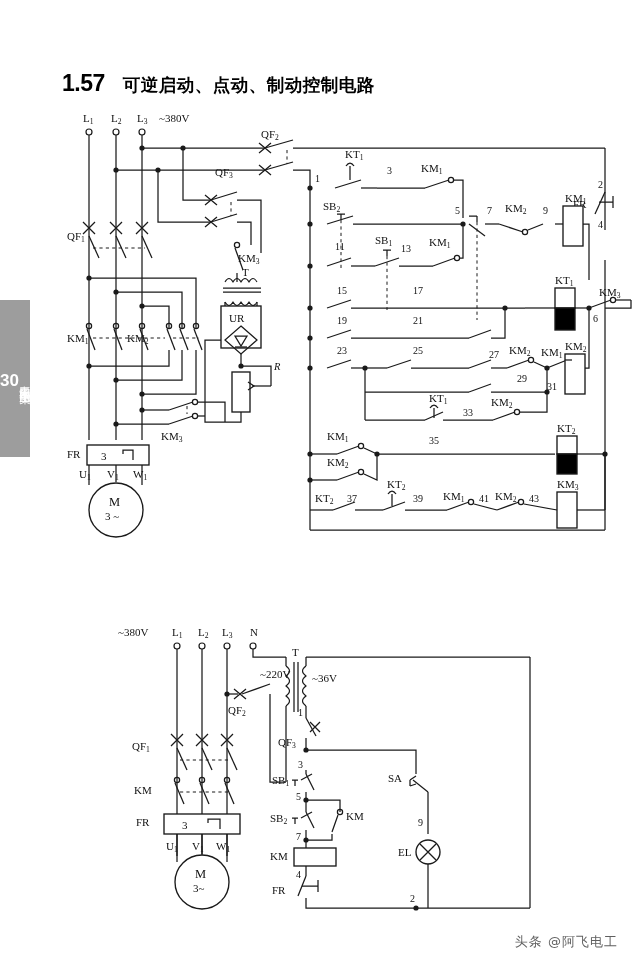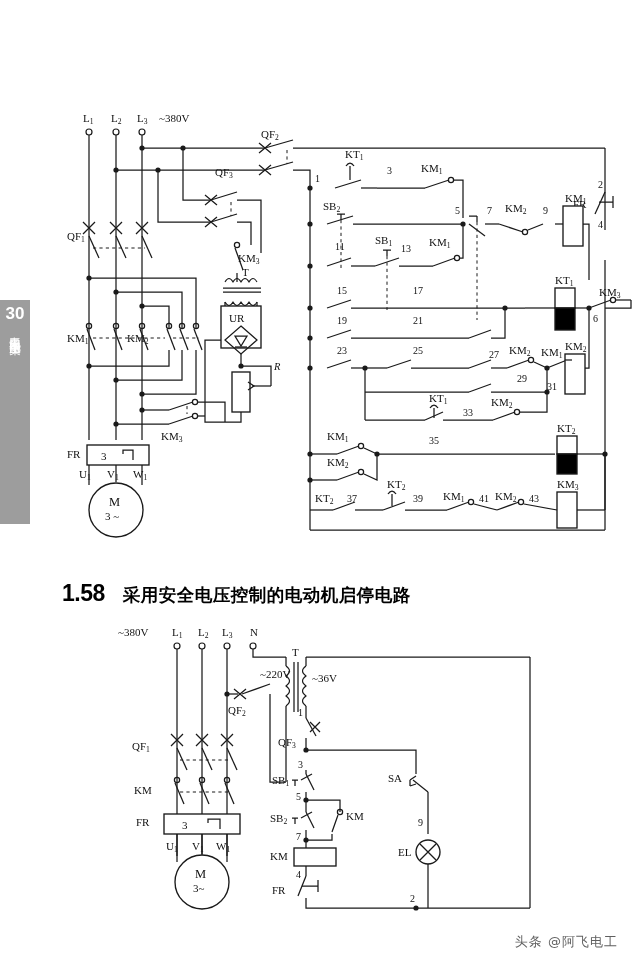--- a/index.html
+++ b/index.html
@@ -5,23 +5,23 @@
   html,body{margin:0;padding:0;background:#ffffff;}
   body{
     width:640px;height:967px;position:relative;overflow:hidden;
     font-family:"Liberation Serif","DejaVu Serif",serif;
     color:#111;
   }
   .page{position:absolute;inset:0;background:#fff;}
 
   
   .margin-tab{
-    position:absolute;left:0;top:300px;width:30px;height:224px;
+    position:absolute;left:0;top:300px;width:30px;height:157px;
     background:#9d9d9d;color:#fff;
-    display:flex;flex-direction:column;align-items:center;
+    display:flex;align-items:center;
   }
   .margin-num{
     font-family:"Liberation Sans","DejaVu Sans",sans-serif;
     font-size:17px;font-weight:700;color:#ffffff;margin-top:4px;letter-spacing:0;
   }
   .margin-vtext{
     margin-top:4px;
     writing-mode:vertical-rl;text-orientation:upright;
     font-size:11.5px;line-height:1.05;letter-spacing:1px;
     color:#ffffff;font-family:"DejaVu Sans",sans-serif;
@@ -67,20 +67,24 @@
 </head>
 <body>
 
 <div class="page">
 
   <div class="margin-tab">
     <div class="margin-num">30</div>
     <div class="margin-vtext">电工常用电路图集</div>
   </div>
 
+  <div class="sec-head" style="left:62px;top:70px;">
+    <span class="sec-num">1.57</span>
+    <span class="sec-title">可逆启动、点动、制动控制电路</span>
+  </div>
 
   <div class="fig" style="left:50px;top:110px;">
   <svg width="560" height="450" viewBox="0 0 560 450">
 
     <text class="lbl" x="18" y="12">L<tspan class="sub" dy="2">1</tspan></text>
     <text class="lbl" x="46" y="12">L<tspan class="sub" dy="2">2</tspan></text>
     <text class="lbl" x="72" y="12">L<tspan class="sub" dy="2">3</tspan></text>
     <text class="lbl" x="94" y="12">~380V</text>
 
     <circle class="term" cx="24" cy="22" r="3"></circle>
@@ -402,24 +406,20 @@
     <circle class="wire" cx="456" cy="392" r="2.6" fill="#fff"></circle>
     <text class="num" x="464" y="392">43</text>
     <path class="wire" d="M459 394 L492 400"></path>
     <text class="lbl" x="492" y="378">KM<tspan class="sub" dy="2">3</tspan></text>
     <rect class="box" x="492" y="382" width="20" height="36"></rect>
     <path class="wire" d="M512 400 L540 400"></path>
     <path class="wire" d="M540 344 L540 400"></path>
   </svg>
   </div>
 
-  <div class="sec-head" style="left:62px;top:580px;">
-    <span class="sec-num">1.58</span>
-    <span class="sec-title">采用安全电压控制的电动机启停电路</span>
-  </div>
 
   <div class="fig" style="left:95px;top:622px;">
   <svg width="460" height="300" viewBox="0 0 460 300">
 
     <text class="lbl" x="8" y="14">~380V</text>
     <text class="lbl" x="62" y="14">L<tspan class="sub" dy="2">1</tspan></text>
     <text class="lbl" x="88" y="14">L<tspan class="sub" dy="2">2</tspan></text>
     <text class="lbl" x="112" y="14">L<tspan class="sub" dy="2">3</tspan></text>
     <text class="lbl" x="140" y="14">N</text>
 

